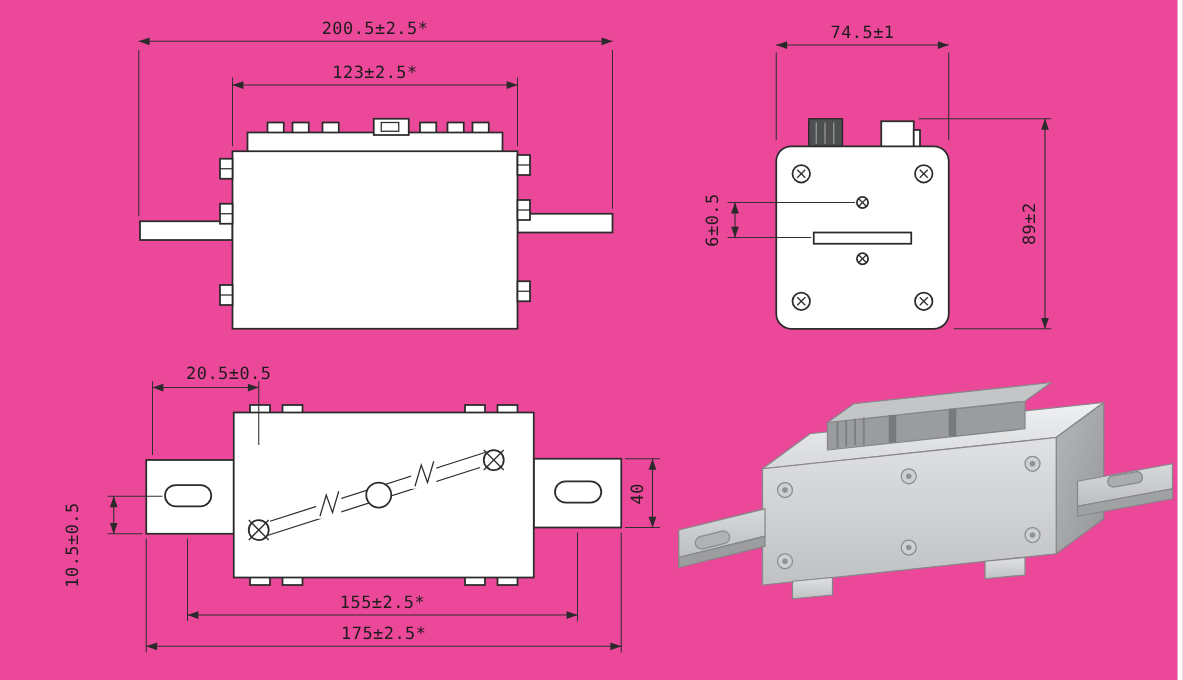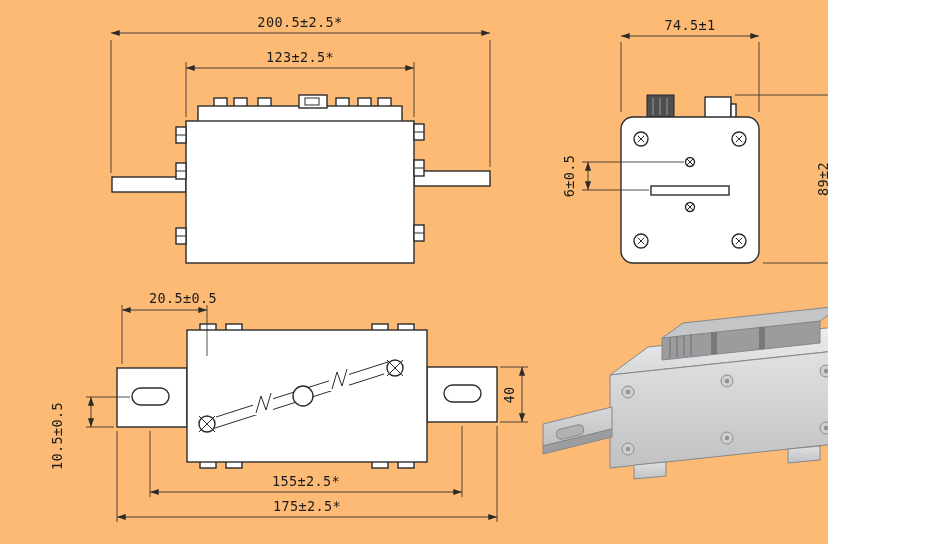--- a/index.html
+++ b/index.html
@@ -1,16 +1,16 @@
 <!DOCTYPE html>
 <html><head>
 <meta charset="utf-8">
 <style>
   html,body{margin:0;padding:0;background:#ffffff;}
-  .stage{position:relative;width:828px;height:544px;background:#fdba74;overflow:hidden;}
+  .stage{position:relative;width:942px;height:544px;background:#ec4899;overflow:hidden;}
   svg{display:block;}
   svg text{font-family:"DejaVu Sans Mono","Liberation Mono",monospace;font-size:13.5px;fill:#1c1c1c;letter-spacing:0.4px;}
   .geo{fill:#ffffff;stroke:#2b2b2b;stroke-width:1.4;stroke-linejoin:miter;}
   .thin{fill:none;stroke:#2b2b2b;stroke-width:1;}
   .dim{stroke:#2f2f2f;stroke-width:0.9;fill:none;}
   .ext{stroke:#2f2f2f;stroke-width:0.85;fill:none;}
   .darkfill{fill:#4d4f50;stroke:#242424;stroke-width:1;}
   .iso{stroke:#85878a;stroke-width:1;stroke-linejoin:round;}
 </style>
 </head>

